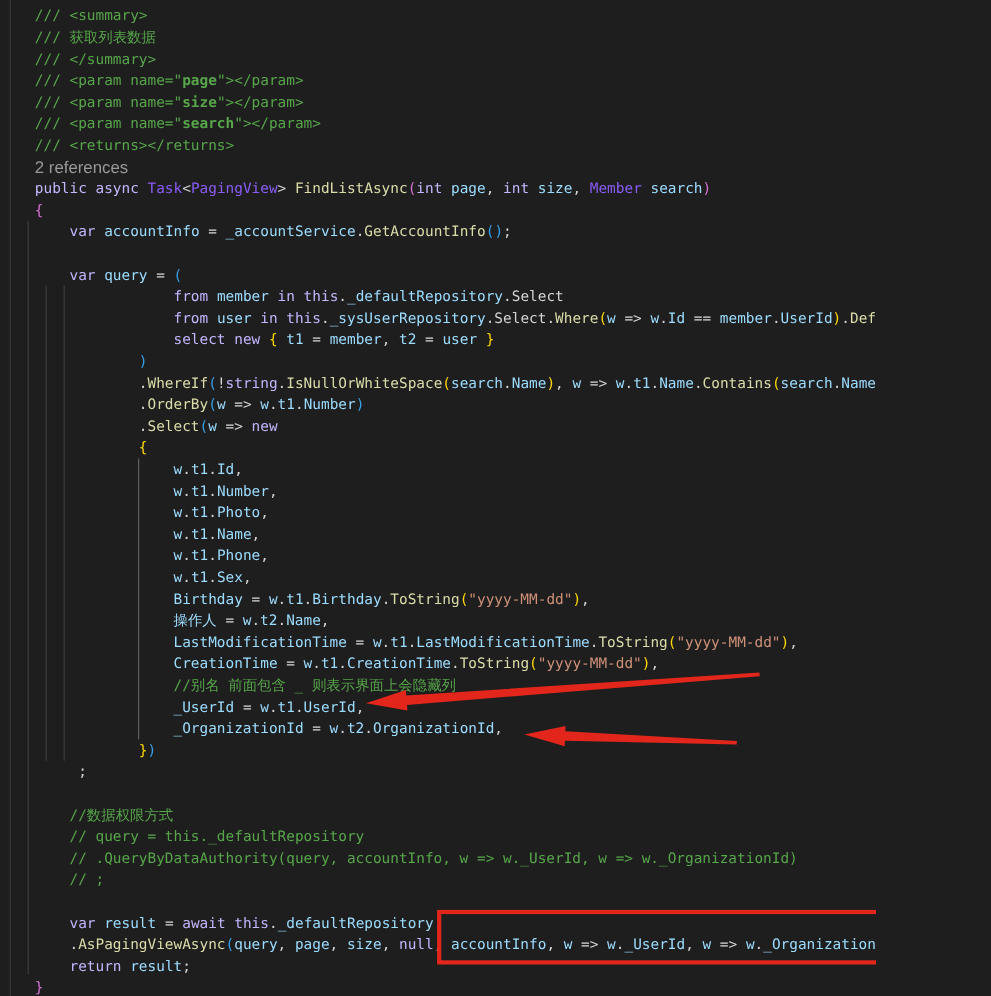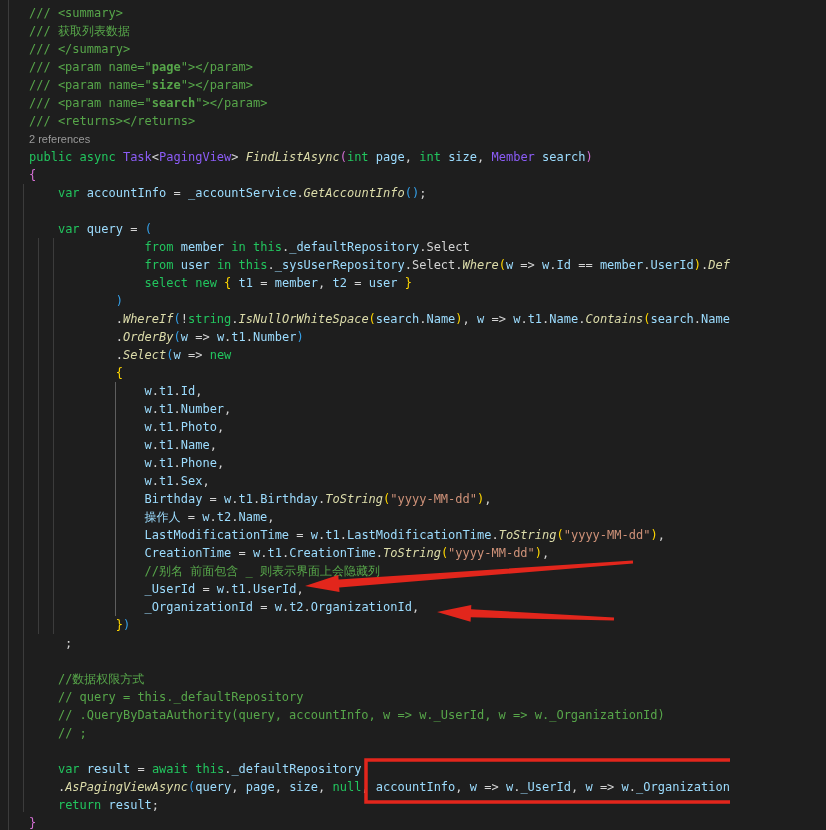--- a/index.html
+++ b/index.html
@@ -12,27 +12,27 @@
     font-size:12px;
   }
   .code{
     position:absolute;left:0;top:0;
     padding:4px 0 0 29px;
     white-space:pre;
   }
   .line{height:18px;line-height:18px;white-space:pre;}
   .line.codelens{
     font-family:"Liberation Sans","DejaVu Sans",sans-serif;
-    font-size:11px;color:#9a9a9a;
+    font-size:14px;color:#9a9a9a;
   }
   
   .tk-w {color:#d4d4d4;}                    
-  .tk-k {color:#22c55e;}                    
+  .tk-k {color:#c4b5fd;}                    
   .tk-t {color:#8b5cf6;}                    
-  .tk-m {color:#dcdcaa;font-style:italic;}                    
+  .tk-m {color:#dcdcaa;}                    
   .tk-v {color:#9cdcfe;}                    
   .tk-s {color:#ce9178;}                    
   .tk-c {color:#57a64a;}                    
   .tk-cp{color:#57a64a;font-weight:bold;}   
   .tk-b2{color:#d670d6;}                    
   .tk-b3{color:#35a0e8;}                    
   .tk-b4{color:#ffd700;}                    
   .guide{
     position:absolute;width:1px;background:#3c3c3c;
   }

